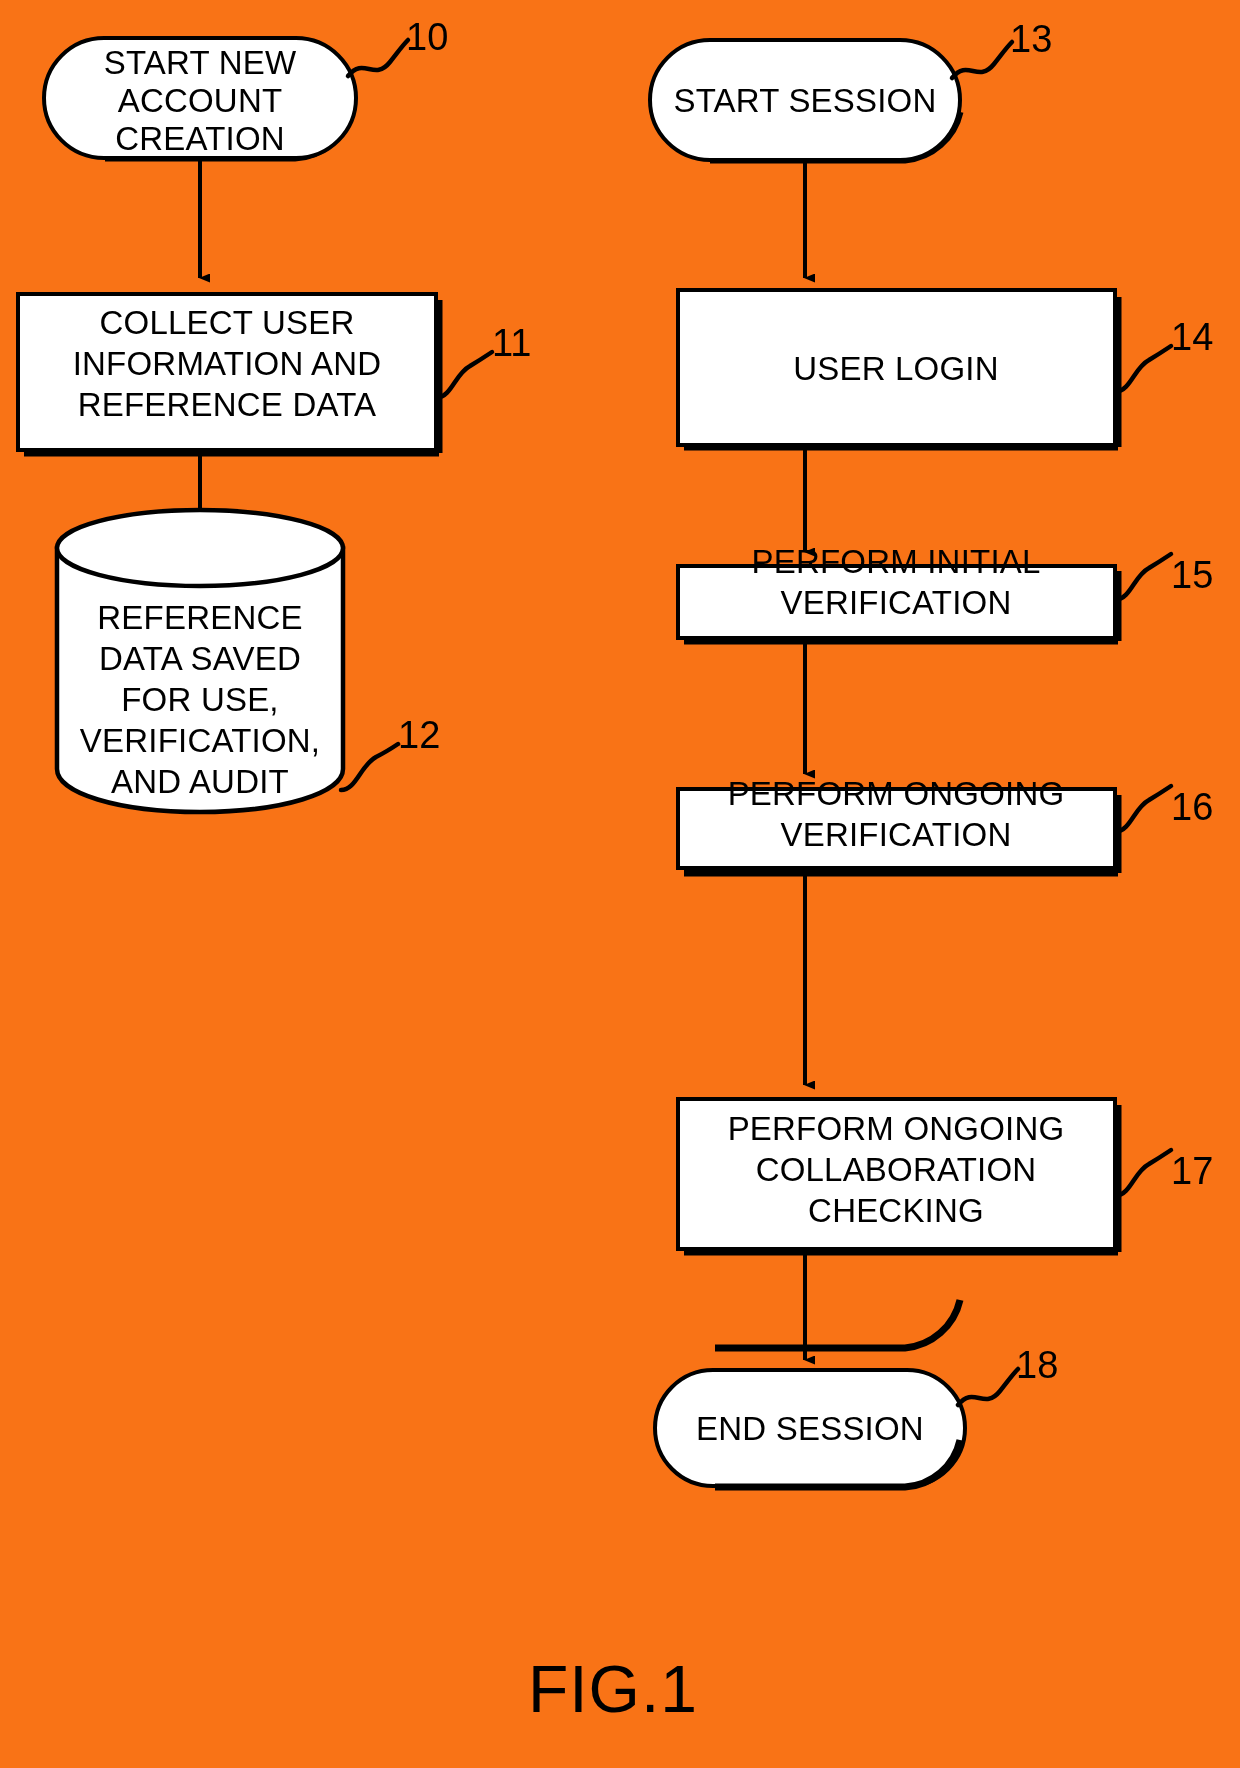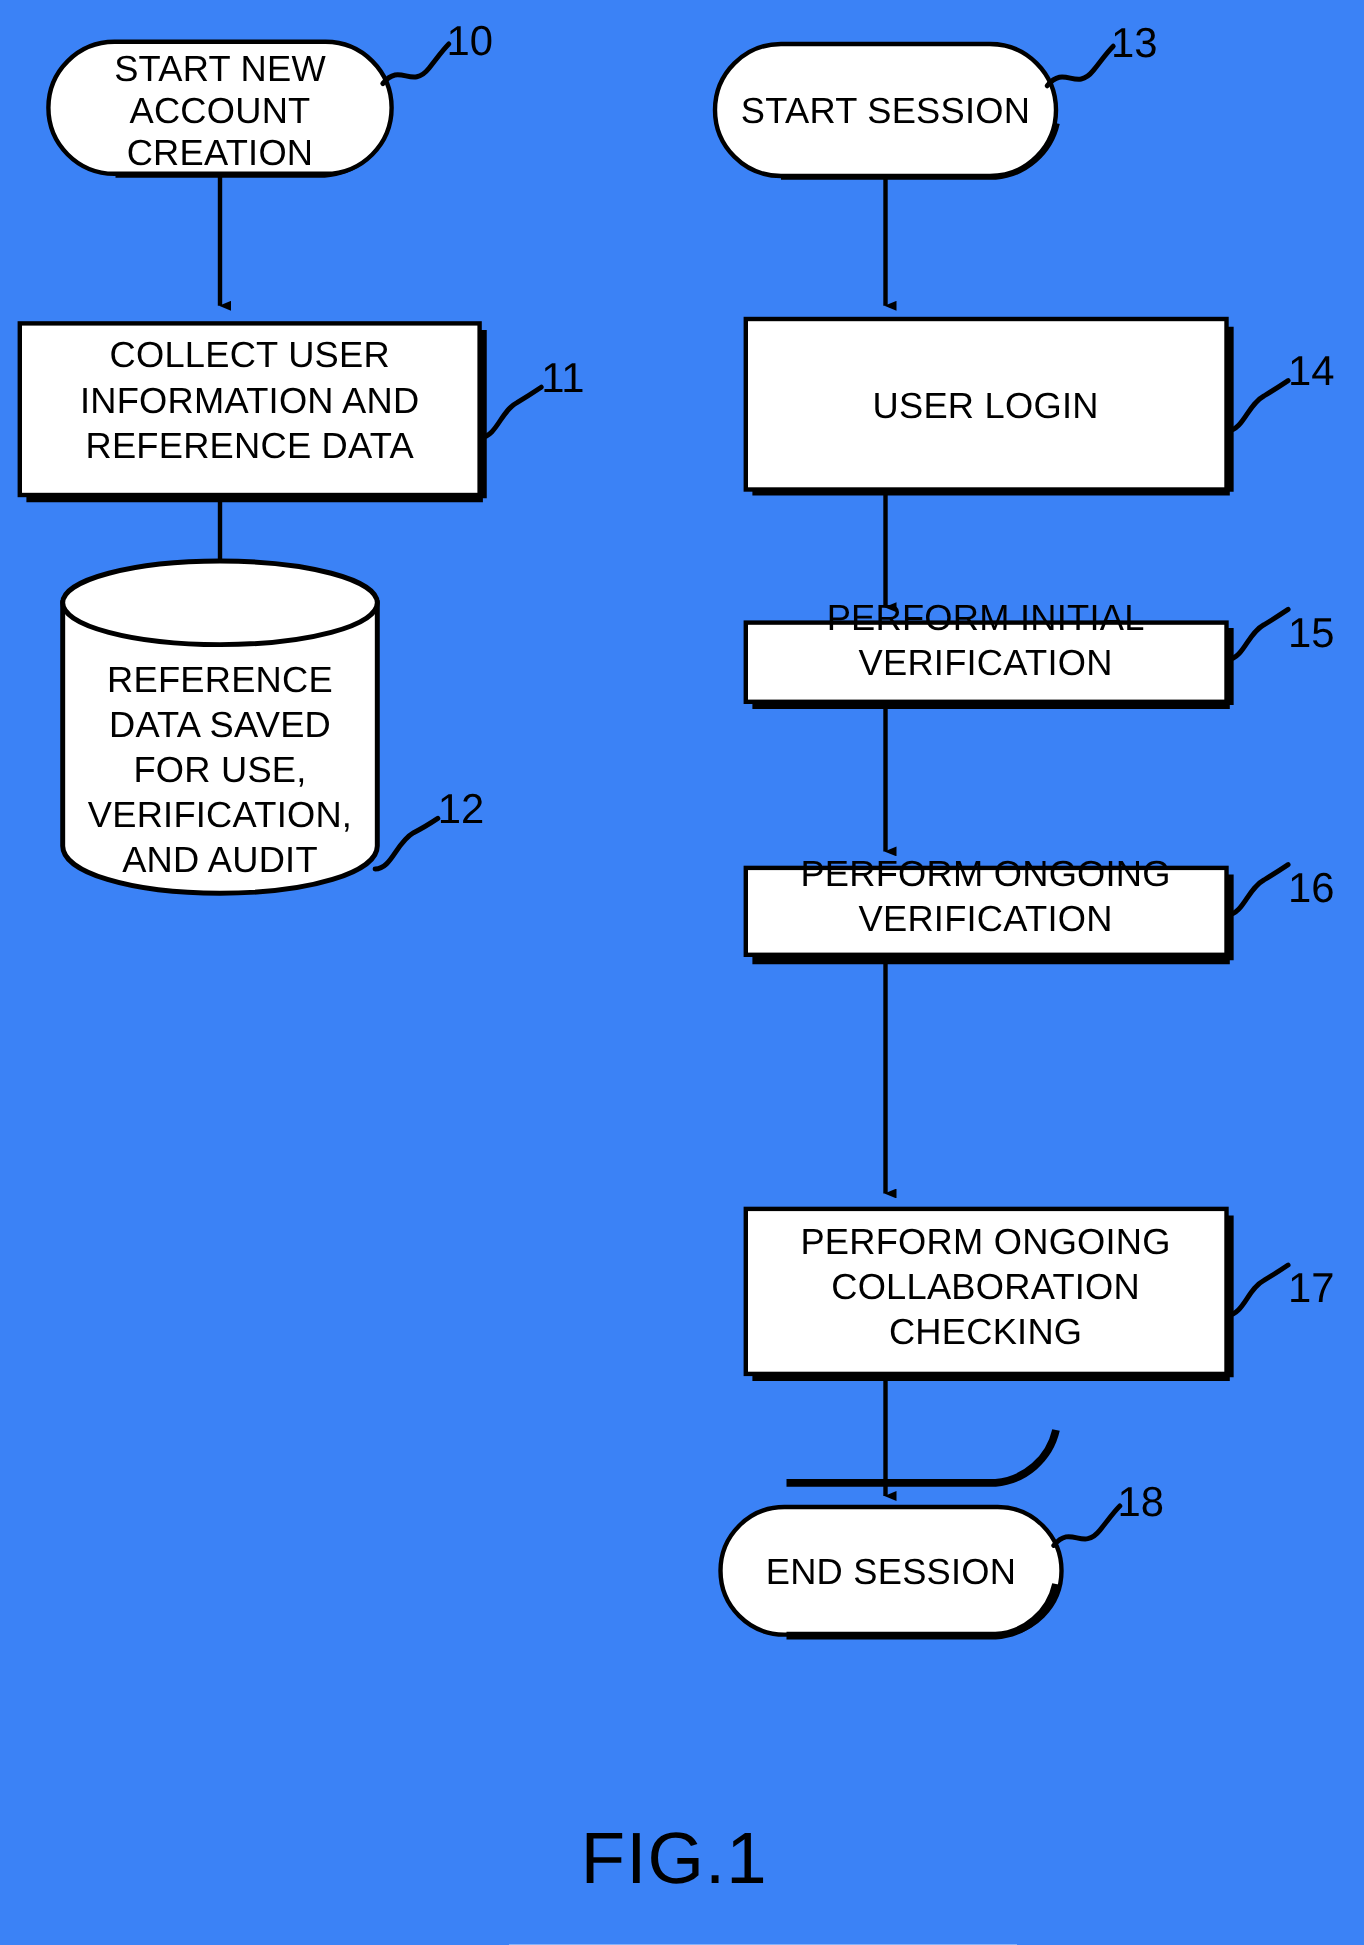--- a/index.html
+++ b/index.html
@@ -9,21 +9,21 @@
     background: #ffffff;
   }
   body {
     font-family: "Liberation Sans", sans-serif;
     color: #000000;
   }
   #page {
     position: relative;
     width: 1240px;
     height: 1768px;
-    background: #3b82f6;
+    background: #f97316;
     overflow: hidden;
   }
   #diagram-svg {
     position: absolute;
     left: 0;
     top: 0;
     width: 1240px;
     height: 1768px;
     display: block;
   }

